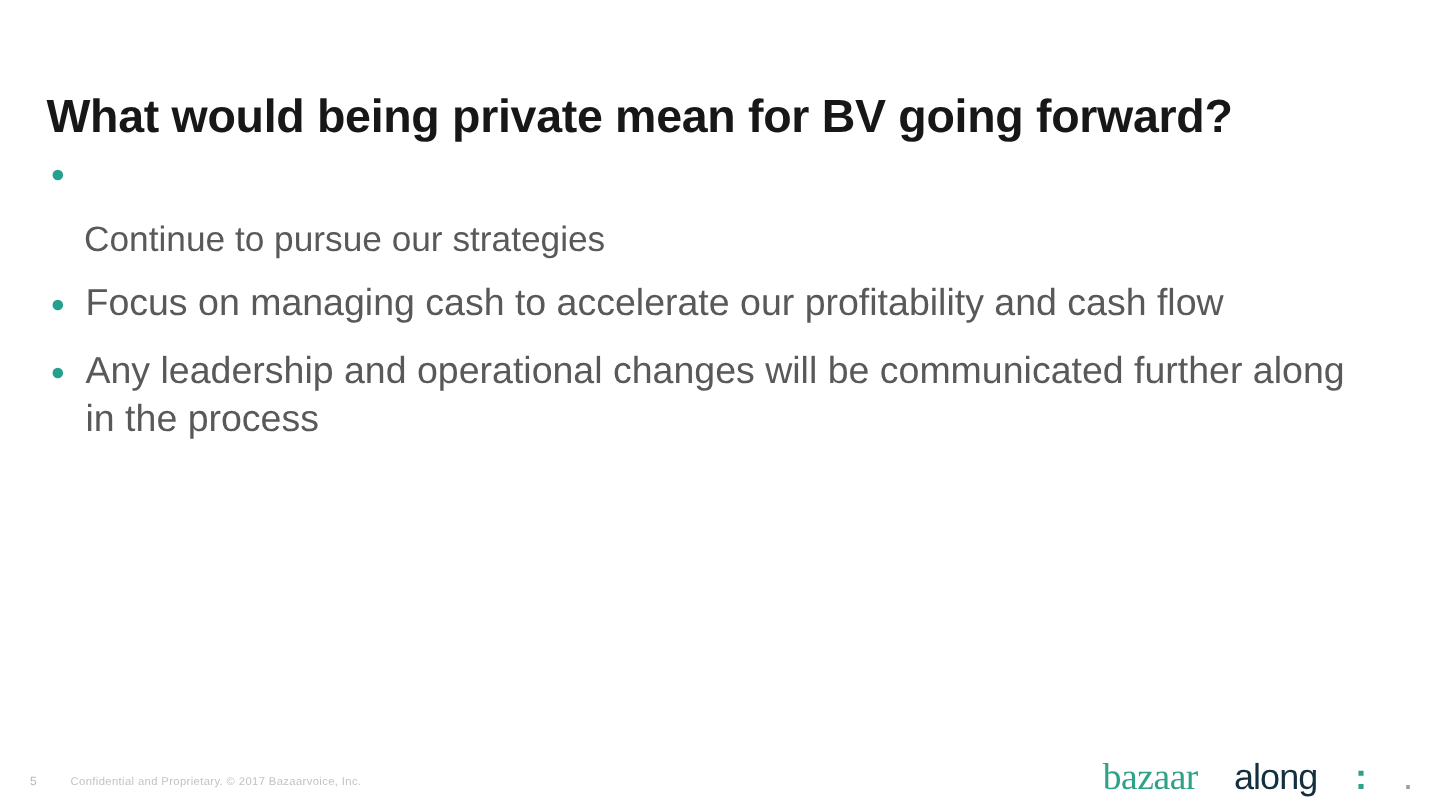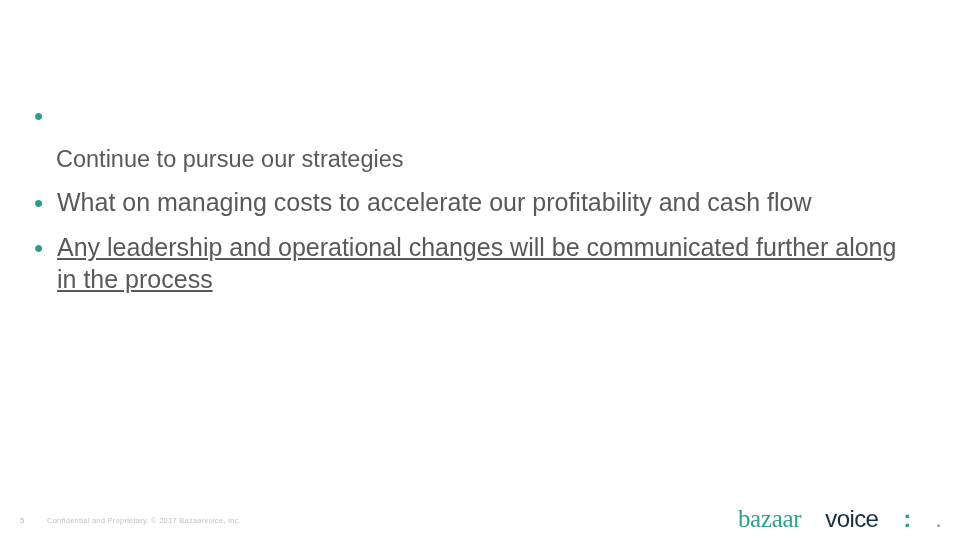--- a/index.html
+++ b/index.html
@@ -102,21 +102,20 @@
     font-size: 26px;
     width: 19px;
     padding-top: 4px;
     padding-left: 6px;
   }
   .bullet-3 .bullet-text {
     font-size: 25px;
     line-height: 32px;
     padding-left: 4px;
     max-width: 845px;
-    text-decoration: underline;
   }
 
   
   .footer {
     position: absolute;
     left: 0;
     bottom: 0;
     width: 960px;
     height: 44px;
   }
@@ -175,45 +174,46 @@
     font-size: 24px;
     color: #9a9a9a;
     margin-left: 0px;
   }
 </style>
 </head>
 <body>
 
 <div class="slide">
 
+  <h1 class="slide-title">What would being private mean for BV going forward?</h1>
 
   <div class="body-list">
 
     <div class="bullet-row bullet-1">
       <span class="bullet-mark">•</span>
       <span class="bullet-text">Continue to pursue our strategies</span>
     </div>
 
     <div class="bullet-row bullet-2">
       <span class="bullet-mark">•</span>
-      <span class="bullet-text">What on managing costs to accelerate our profitability and cash flow</span>
+      <span class="bullet-text">Focus on managing cash to accelerate our profitability and cash flow</span>
     </div>
 
     <div class="bullet-row bullet-3">
       <span class="bullet-mark">•</span>
       <span class="bullet-text">Any leadership and operational changes will be communicated further along in the process</span>
     </div>
 
   </div>
 
   <div class="footer">
     <span class="footer-page-number">5</span>
     <span class="footer-confidential">Confidential and Proprietary. © 2017 Bazaarvoice, Inc.</span>
 
     <div class="logo">
       <span class="logo-bazaar">bazaar</span>
-      <span class="logo-voice">voice</span>
+      <span class="logo-voice">along</span>
       <span class="logo-colon">:</span>
       <span class="logo-dot">.</span>
     </div>
   </div>
 
 </div>
 
 </body></html>

